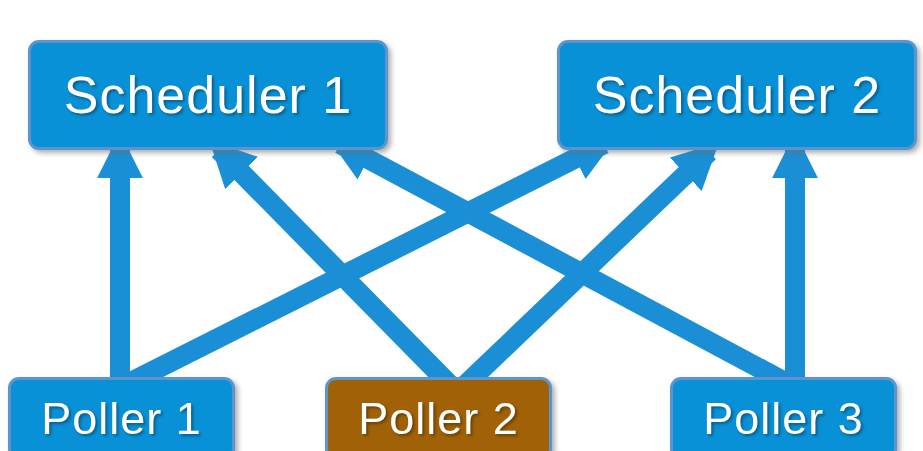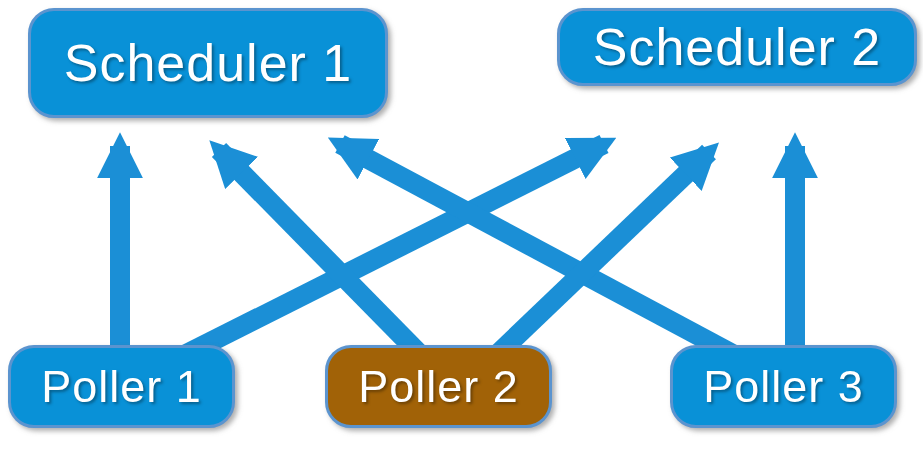--- a/index.html
+++ b/index.html
@@ -14,29 +14,30 @@
   #arrow-layer {
     position: absolute;
     left: 0; top: 0;
     width: 923px; height: 451px;
   }
   .node {
     position: absolute;
     box-sizing: border-box;
     background: #0991d7;
     border: 3px solid #1d4ed8;
-    border-radius: 26px;
+    border-radius: 11px;
     box-shadow: 3px 3px 5px rgba(110,110,110,0.55);
     color: #ffffff;
     display: flex;
     align-items: center;
     justify-content: center;
     text-shadow: 2px 2px 3px rgba(0,0,0,0.35);
     white-space: nowrap;
     letter-spacing: 1px;
+    margin-top: 32px;
   }
   .node.top    { font-size: 52px; }
   .node.bottom { font-size: 45px; }
 </style>
 </head>
 <body>
 
 <div class="canvas">
 
   <svg id="arrow-layer" width="923" height="451" viewBox="0 0 923 451" xmlns="http://www.w3.org/2000/svg">
@@ -50,21 +51,21 @@
         <line x1="800" y1="390" x2="340" y2="144" stroke="#1b8fd6" stroke-width="20" marker-end="url(#ah)"></line>
         <line x1="455" y1="390" x2="219" y2="150" stroke="#1b8fd6" stroke-width="20" marker-end="url(#ah)"></line>
         <line x1="460" y1="390" x2="709" y2="152" stroke="#1b8fd6" stroke-width="20" marker-end="url(#ah)"></line>
         <line x1="120" y1="415" x2="120" y2="146" stroke="#1b8fd6" stroke-width="20" marker-end="url(#ah)"></line>
         <line x1="795" y1="415" x2="795" y2="146" stroke="#1b8fd6" stroke-width="20" marker-end="url(#ah)"></line>
       </g>
   </svg>
 
   <div class="node top" style="left: 28px; top: 8px; width: 360px; height: 110px; background: rgb(9, 145, 215); border-color: rgb(91, 148, 207); color: rgb(255, 255, 255);">Scheduler 1</div>
 
-  <div class="node top" style="left: 557px; top: 8px; width: 360px; height: 78px; background: rgb(9, 145, 215); border-color: rgb(91, 148, 207); color: rgb(255, 255, 255);">Scheduler 2</div>
+  <div class="node top" style="left: 557px; top: 8px; width: 360px; height: 110px; background: rgb(9, 145, 215); border-color: rgb(91, 148, 207); color: rgb(255, 255, 255);">Scheduler 2</div>
 
   <div class="node bottom" style="left: 8px; top: 345px; width: 227px; height: 83px; background: rgb(9, 145, 215); border-color: rgb(91, 148, 207); color: rgb(255, 255, 255);">Poller 1</div>
 
   <div class="node bottom" style="left: 325px; top: 345px; width: 227px; height: 83px; background: #a16207; border-color: rgb(91, 148, 207); color: rgb(255, 255, 255);">Poller 2</div>
 
   <div class="node bottom" style="left: 670px; top: 345px; width: 227px; height: 83px; background: rgb(9, 145, 215); border-color: rgb(91, 148, 207); color: rgb(255, 255, 255);">Poller 3</div>
 
 </div>
 
 </body></html>

